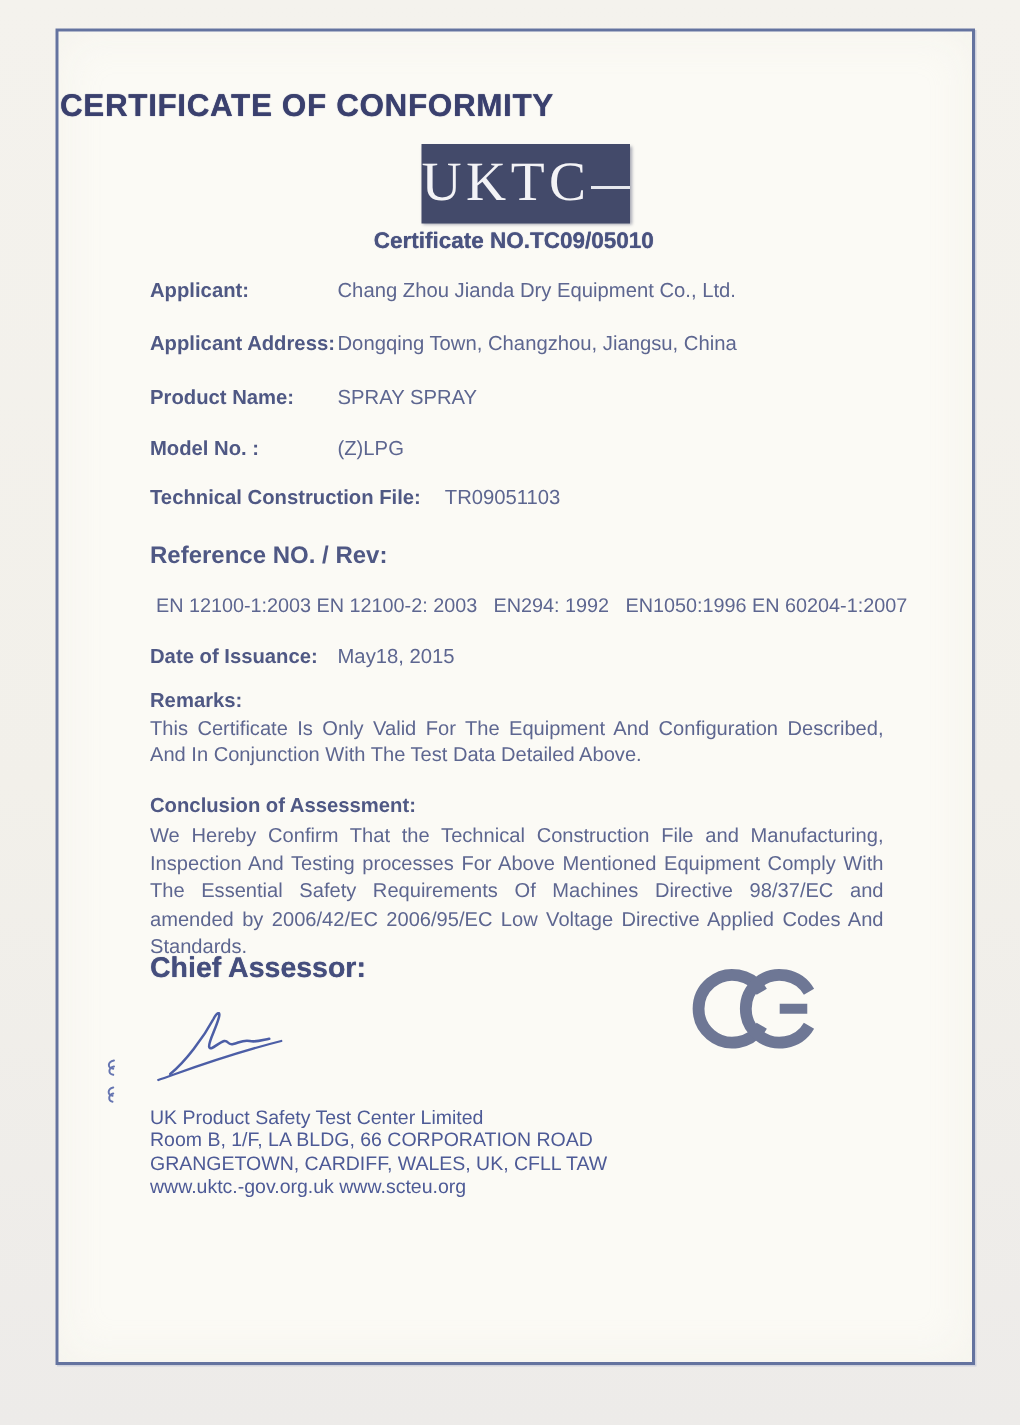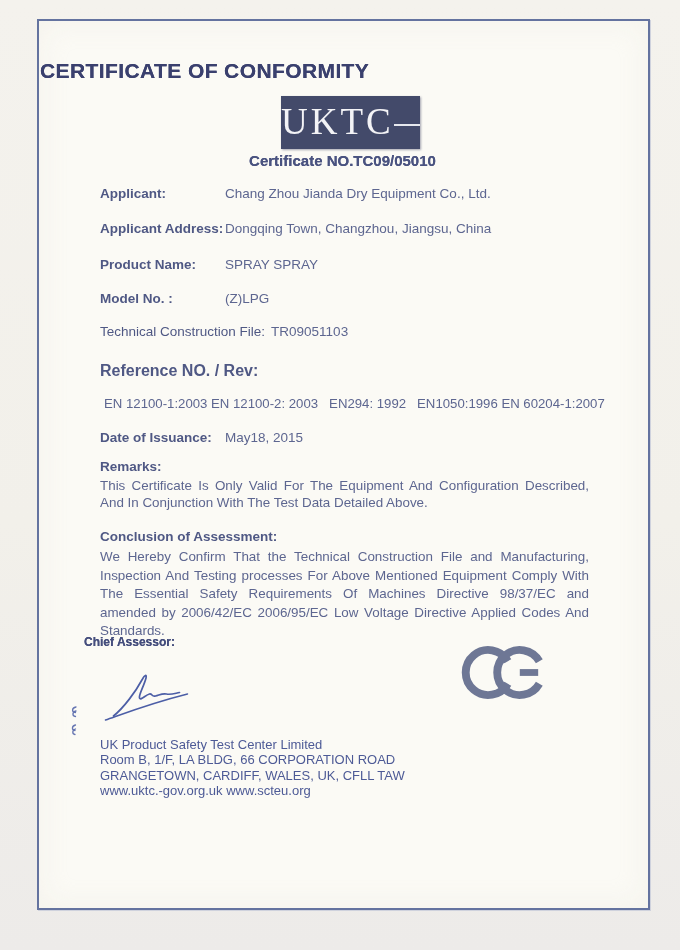--- a/index.html
+++ b/index.html
@@ -18,28 +18,28 @@
         box-shadow:1px 1px 2px rgba(60,65,95,.45);}
   .logo-text{font-family:"Liberation Serif","DejaVu Serif",serif;font-size:37px;line-height:1;
              color:#f3f3f6;letter-spacing:3px;margin-top:-3px;}
   .logo-underline{width:106px;height:2px;background:#e6e8ee;margin-top:4px;}
   .cert-no{position:absolute;left:40px;width:605px;top:152px;text-align:center;
            font-size:15px;font-weight:bold;color:#4a5380;text-shadow:0 0 .5px #4a5380;}
   .row{position:absolute;left:100px;width:500px;font-size:13.5px;}
   .row .lbl{font-weight:bold;color:#4f5884;}
   .row .val{position:absolute;left:125px;top:0;color:#5d6690;white-space:nowrap;}
   .inline-row{position:absolute;left:100px;font-size:13.5px;}
-  .inline-row .lbl{font-weight:normal;color:#4f5884;}
-  .inline-row .val{color:#5d6690;margin-left:6px;text-align:right;}
+  .inline-row .lbl{font-weight:bold;color:#4f5884;}
+  .inline-row .val{color:#5d6690;margin-left:16px;text-align:right;}
   .bold-line{position:absolute;left:100px;font-size:16px;font-weight:bold;color:#4f5884;line-height:16px;}
   .standards{position:absolute;left:104px;top:396px;font-size:13.2px;color:#5d6690;white-space:pre;}
   .para{position:absolute;left:100px;width:489px;font-size:13.4px;color:#5d6690;
         text-align:justify;}
   .heading{position:absolute;left:100px;font-size:13.5px;font-weight:bold;color:#4f5884;}
-  .chief{position:absolute;left:84px;top:635px;font-size:12px;font-weight:bold;color:#454e7d;
+  .chief{position:absolute;left:100px;top:635px;font-size:19px;font-weight:bold;color:#454e7d;
          text-shadow:0 0 .5px #454e7d;}
   .ce{position:absolute;left:461px;top:644px;width:84px;height:57px;}
   .signature{position:absolute;left:97px;top:666px;width:105px;height:60px;}
   .pen-marks{position:absolute;left:66px;top:703px;width:16px;height:36px;opacity:.85;}
   .footer{position:absolute;left:100px;top:737px;font-size:13px;line-height:15.3px;color:#4d5a96;}
   .footer div{white-space:nowrap;}
 </style>
 </head>
 <body>
 

